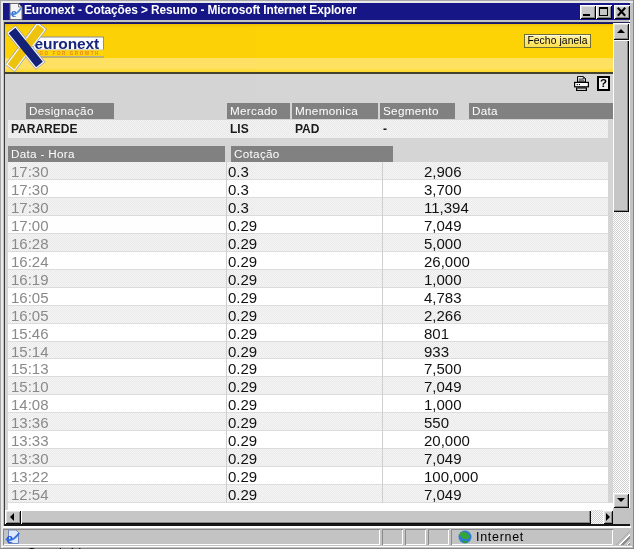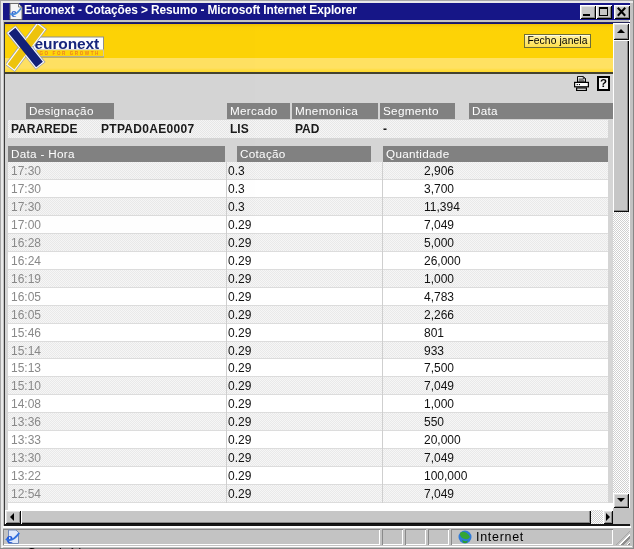--- a/index.html
+++ b/index.html
@@ -41,21 +41,21 @@
 #printicon { position:absolute; left:569px; top:53px; }
 #helpicon { position:absolute; left:592px; top:53px; width:13px; height:15px; border:2px solid #000; background:rgba(240,240,240,0.99); font-size:11.5px; font-weight:bold; color:#000; text-align:center; line-height:11px; }
 
 
 .hcell { position:absolute; top:80px; height:16px; background:rgba(127,127,127,0.99); color:#fff; font-size:11.7px; letter-spacing:0.3px; line-height:16.5px; padding-left:3px; white-space:nowrap; overflow:hidden; }
 .dither { background-image:repeating-conic-gradient(#f6f6f6 0 25%, #e7e7e7 0 50%); background-size:2px 2px; }
 #t1row { position:absolute; left:3px; top:97px; width:600px; height:18px; font-size:12px; font-weight:bold; color:#1a1a1a; line-height:18px; }
 #t1row span { position:absolute; top:0; }
 .h2cell { position:absolute; top:123px; height:16px; background:rgba(127,127,127,0.99); color:#fff; font-size:11.7px; letter-spacing:0.3px; line-height:16.5px; padding-left:3px; white-space:nowrap; }
 #rows { position:absolute; left:3px; top:139px; width:600px; height:341px; }
-.trow { position:absolute; left:0; width:600px; font-size:12px; line-height:19.4px; border-bottom:1px solid #dcdcdc; }
+.trow { position:absolute; left:0; width:600px; font-size:15px; line-height:19.4px; border-bottom:1px solid #dcdcdc; }
 .trow.rg { background-image:repeating-conic-gradient(#f6f6f6 0 25%, #e9e9e9 0 50%); background-size:2px 2px; }
 .trow.rw { background:rgba(255,255,255,0.992); }
 .trow .c1 { position:absolute; left:3px; color:#898989; }
 .trow .c2 { position:absolute; left:220px; color:#111; }
 .trow .c3 { position:absolute; left:376px; color:#111;margin-left:40px; }
 .vsep { position:absolute; width:1px; background:#cfcfcf; }
 #partialrow { position:absolute; left:3px; top:480px; width:605px; height:7px; background:#fff; }
 
 
 #vscroll { position:absolute; left:613px; top:23px; width:16px; height:485px;
@@ -159,29 +159,27 @@
     </svg>
     <div id="helpicon">?</div>
 
     <div class="hcell" style="left:21px;width:88px;">Designação</div>
     <div class="hcell" style="left:222px;width:63px;">Mercado</div>
     <div class="hcell" style="left:287px;width:86px;">Mnemonica</div>
     <div class="hcell" style="left:375px;width:75px;">Segmento</div>
     <div class="hcell" style="left:464px;width:151px;">Data</div>
     <div id="t1row" class="dither">
       <span style="left:3px">PARAREDE</span>
-      <span style="left:93px;letter-spacing:0.3px">PTPAD0AE0007</span>
       <span style="left:222px">LIS</span>
       <span style="left:287px">PAD</span>
       <span style="left:375px">-</span>
     </div>
 
     <div class="h2cell" style="left:3px;width:217px;">Data - Hora</div>
-    <div class="h2cell" style="left:232px;width:134px;">Cotação</div>
-    <div class="h2cell" style="left:378px;width:225px;">Quantidade</div>
+    <div class="h2cell" style="left:226px;width:162px;">Cotação</div>
     <div id="rows">
       <div class="trow rg" style="top:0px;height:18px">
           <span class="c1">17:30</span>
           <span class="c2">0.3</span>
           <span class="c3">2,906</span>
         </div>
       <div class="trow rw" style="top:18px;height:18px">
           <span class="c1">17:30</span>
           <span class="c2">0.3</span>
           <span class="c3">3,700</span>

